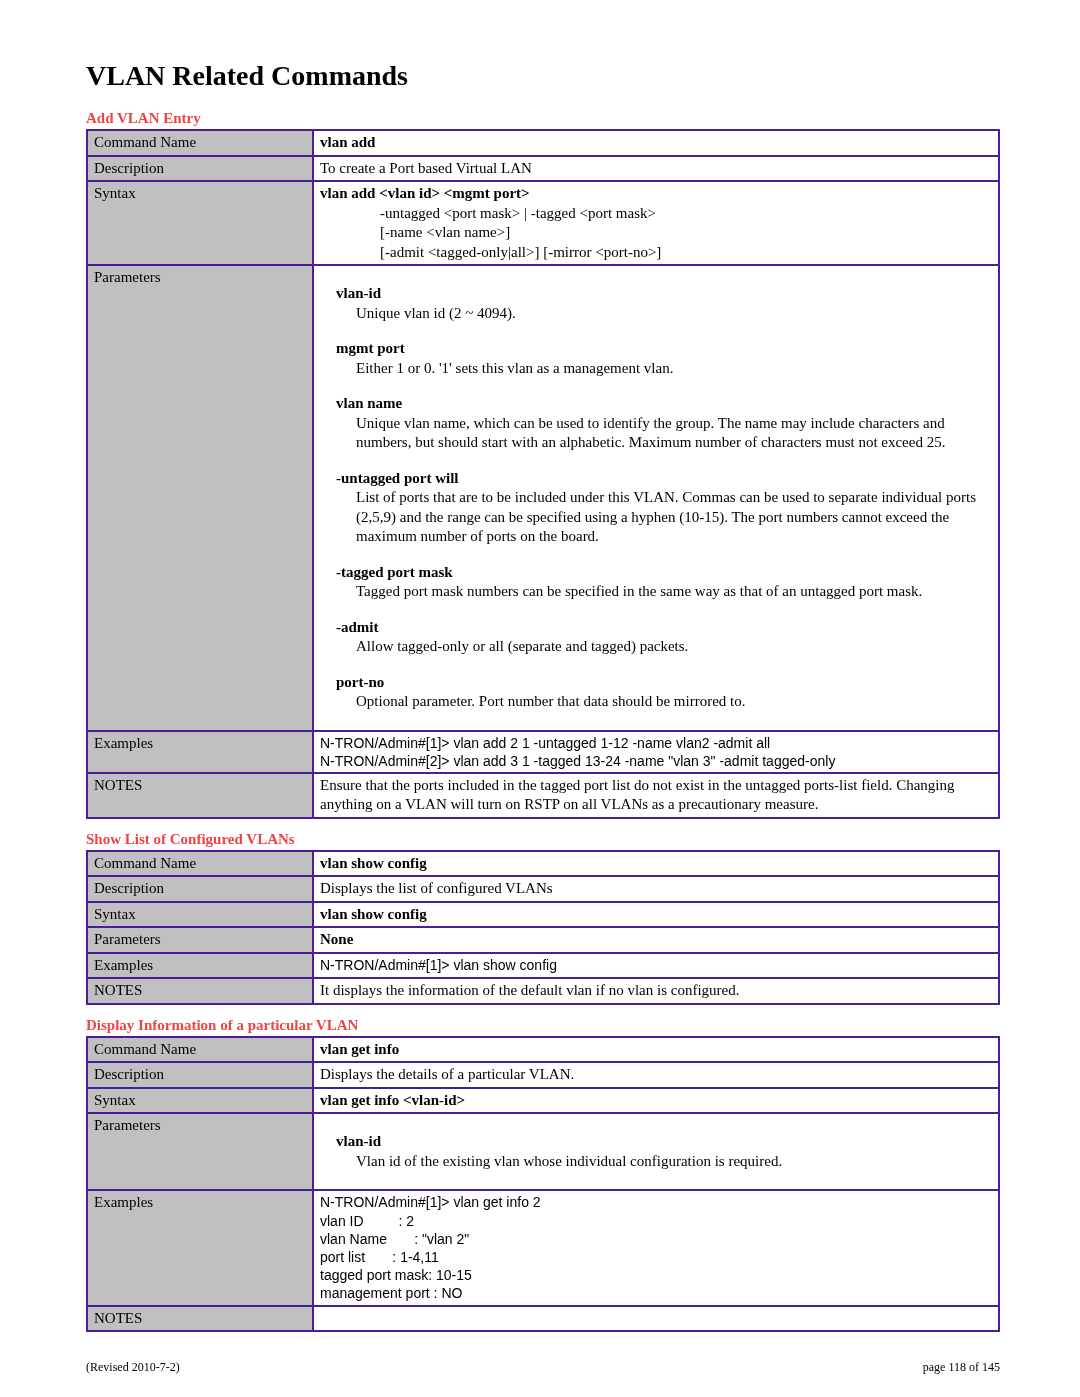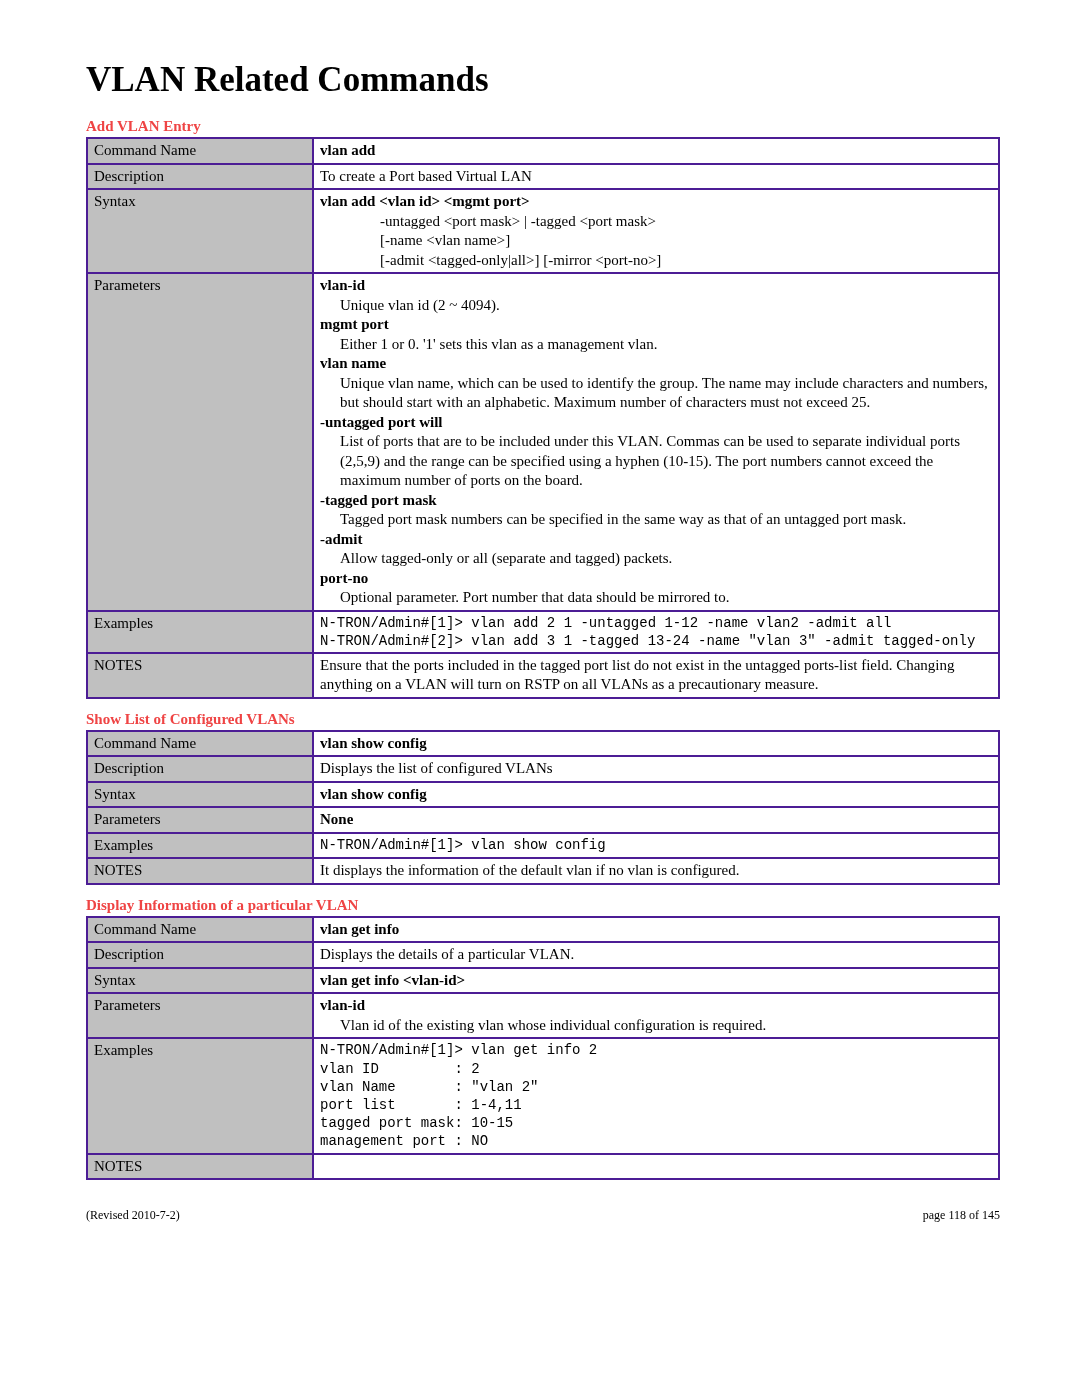--- a/index.html
+++ b/index.html
@@ -6,21 +6,21 @@
     font-family: "Times New Roman", Times, serif;
     font-size: 15px;
     color: #000;
     background: #fff;
     margin: 0;
     padding: 60px 80px 40px 86px;
     width: 1080px;
     box-sizing: border-box;
   }
   h1.page-title {
-    font-size: 35px;
+    font-size: 28px;
     font-weight: bold;
     margin: 0 0 18px 0;
   }
   .section-title {
     color: #ef4444;
     font-weight: bold;
     font-size: 15px;
     margin: 12px 0 2px 0;
   }
   table.cmd {
@@ -33,23 +33,23 @@
     vertical-align: top;
     padding: 2px 6px 2px 6px;
     line-height: 1.3;
   }
   table.cmd td.label {
     background: #c0c0c0;
     width: 212px;
   }
   .bold { font-weight: bold; }
   .italic { }
-  .mono { font-family: Liberation Mono, monospace; font-size: 14px; white-space: pre; }
+  .mono { font-family: Liberation Sans, sans-serif; font-size: 14px; white-space: pre; }
   .syntax-sub { padding-left: 60px; display: block; }
-  .param-block { margin: 0; }
+  .param-block { margin: 16px; }
   .param-name { font-weight: bold; }
   .param-desc { padding-left: 20px; display: block; }
   .footer {
     display: flex;
     justify-content: space-between;
     font-size: 12px;
     margin-top: 28px;
   }
 </style>
 </head>

